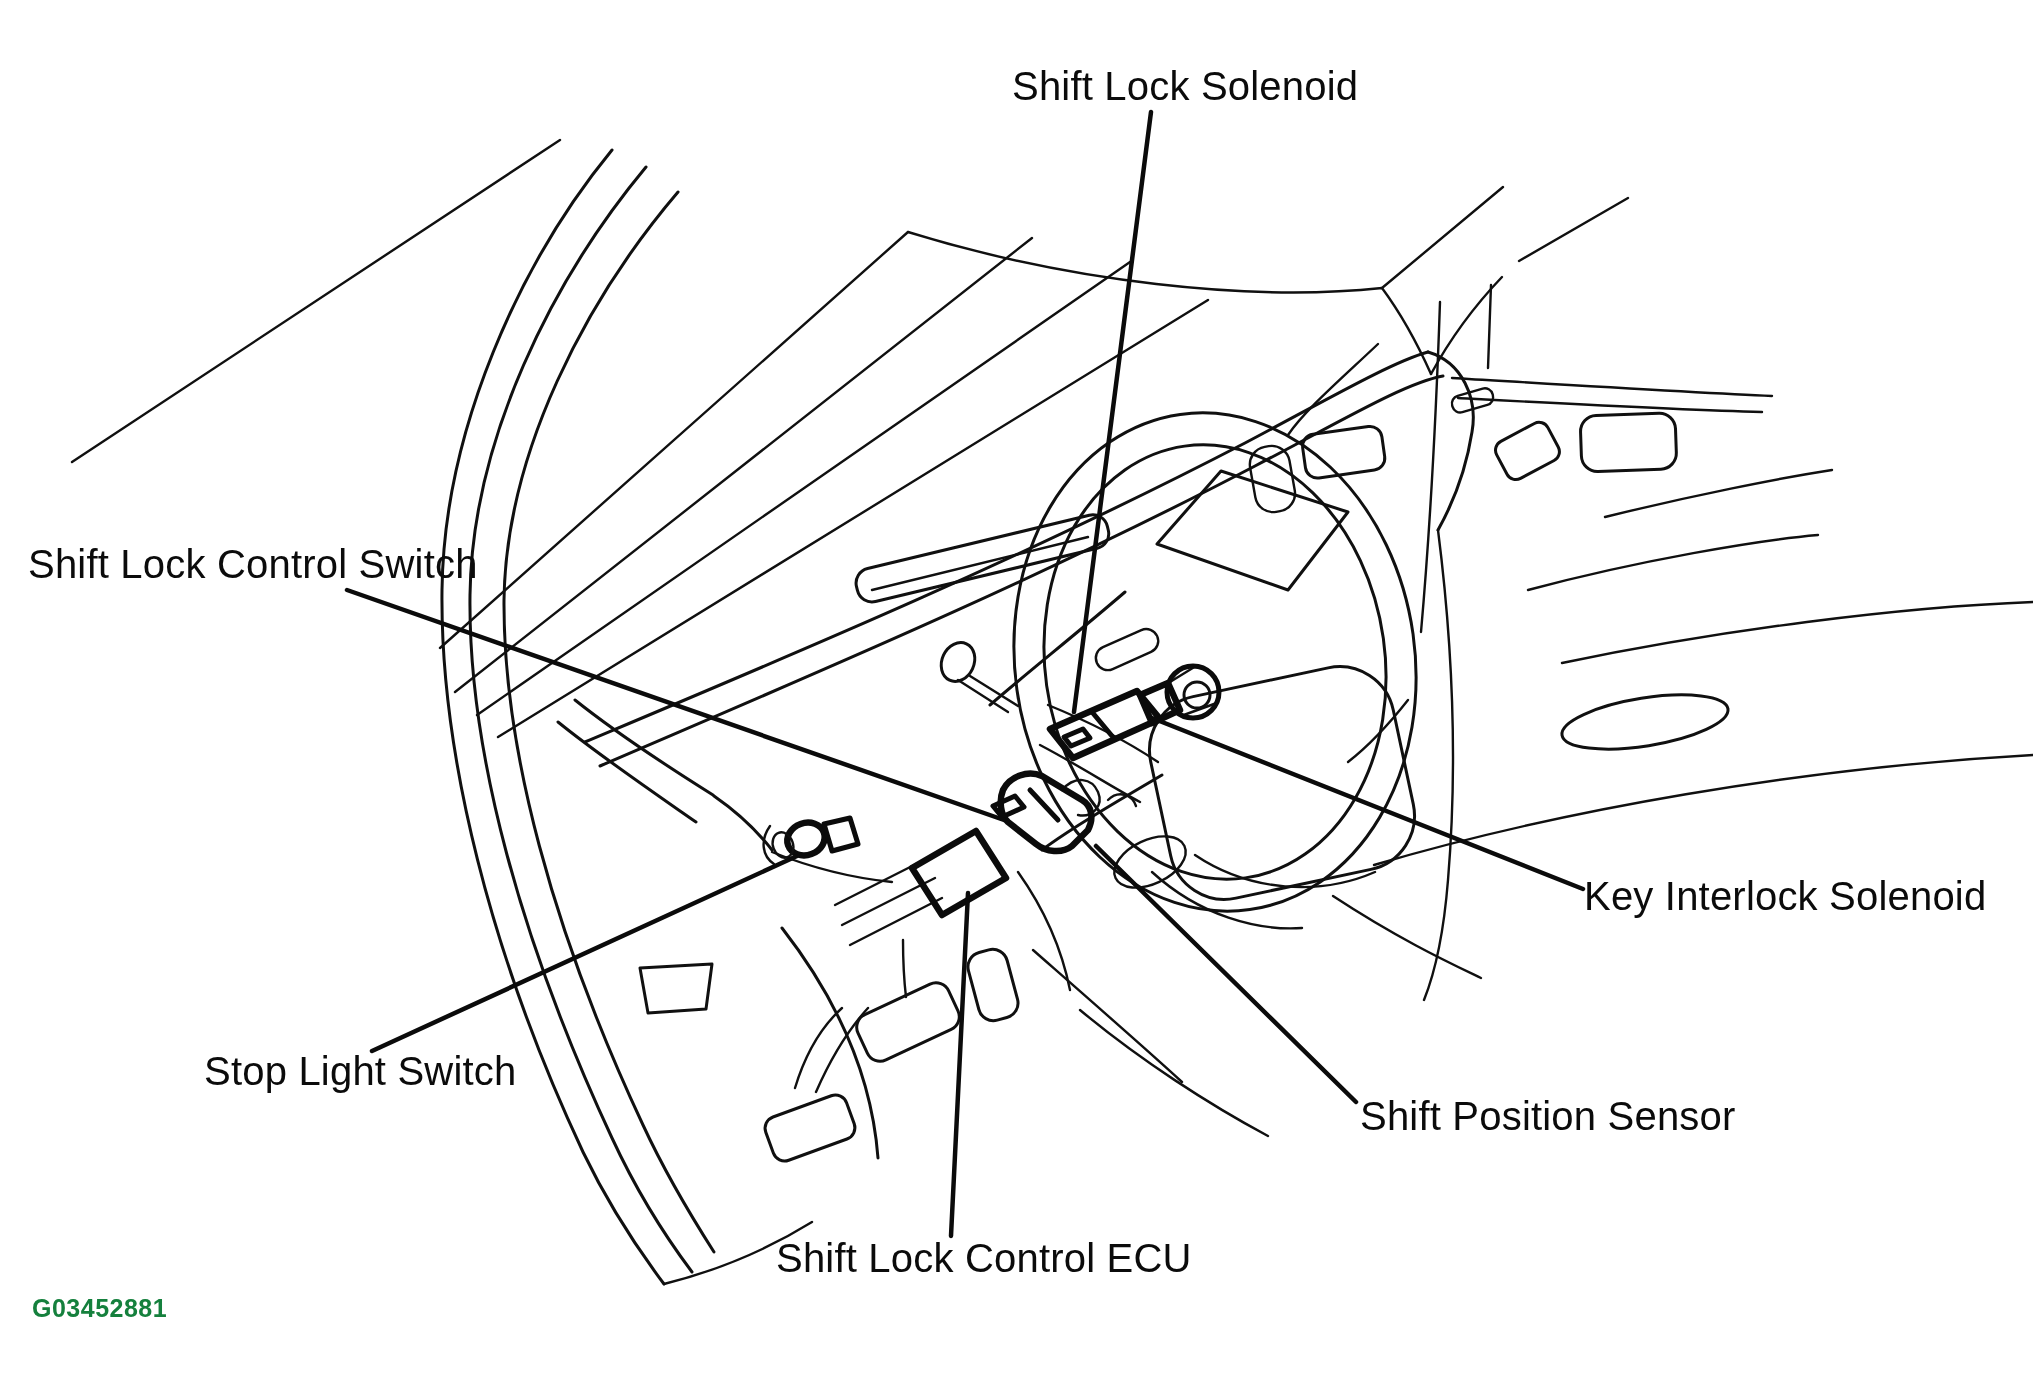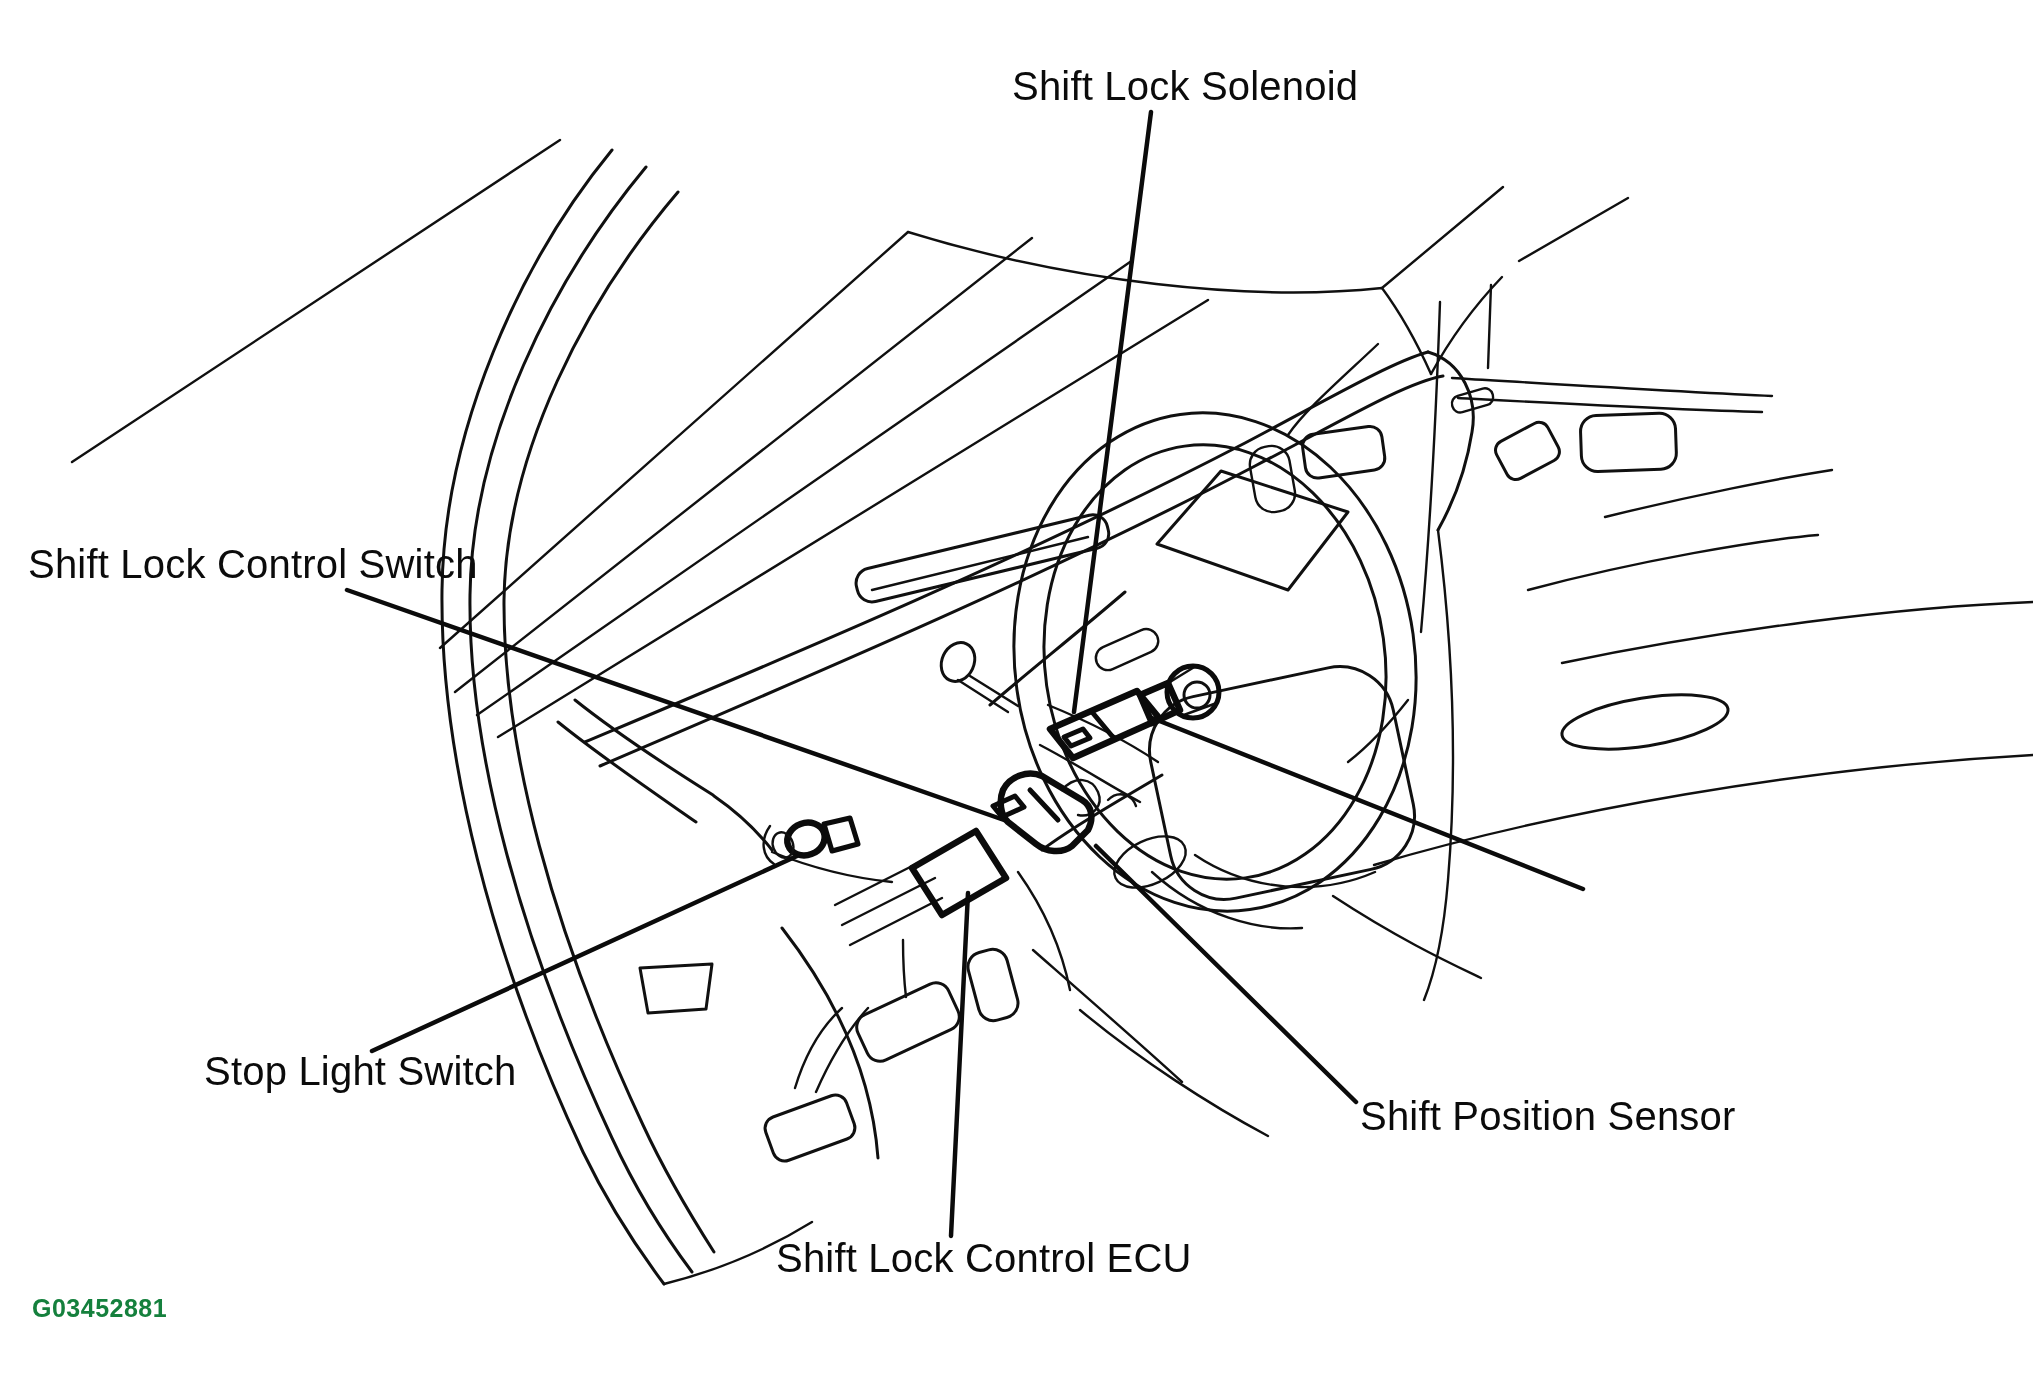--- a/index.html
+++ b/index.html
@@ -154,18 +154,19 @@
       <path class="leader" d="M347,590 L1004,820"></path>
       <path class="leader" d="M1583,889 L1152,718"></path>
       <path class="leader" d="M372,1051 L797,856"></path>
       <path class="leader" d="M1356,1102 L1096,846"></path>
       <path class="leader" d="M951,1236 L968,893"></path>
     </g>
   </svg>
 
   <div class="diagram-label" style="left:1012px;top:64px;">Shift Lock Solenoid</div>
   <div class="diagram-label" style="left:28px;top:534px;margin-top:8px;">Shift Lock Control Switch</div>
+  <div class="diagram-label" style="left:1584px;top:874px;">Key Interlock Solenoid</div>
   <div class="diagram-label" style="left:204px;top:1049px;">Stop Light Switch</div>
   <div class="diagram-label" style="left:776px;top:1236px;">Shift Lock Control ECU</div>
   <div class="diagram-label" style="left:1360px;top:1094px;">Shift Position Sensor</div>
 
   <div class="figure-code" style="left:32px;top:1294px;">G03452881</div>
 </div>
 
 </body></html>

